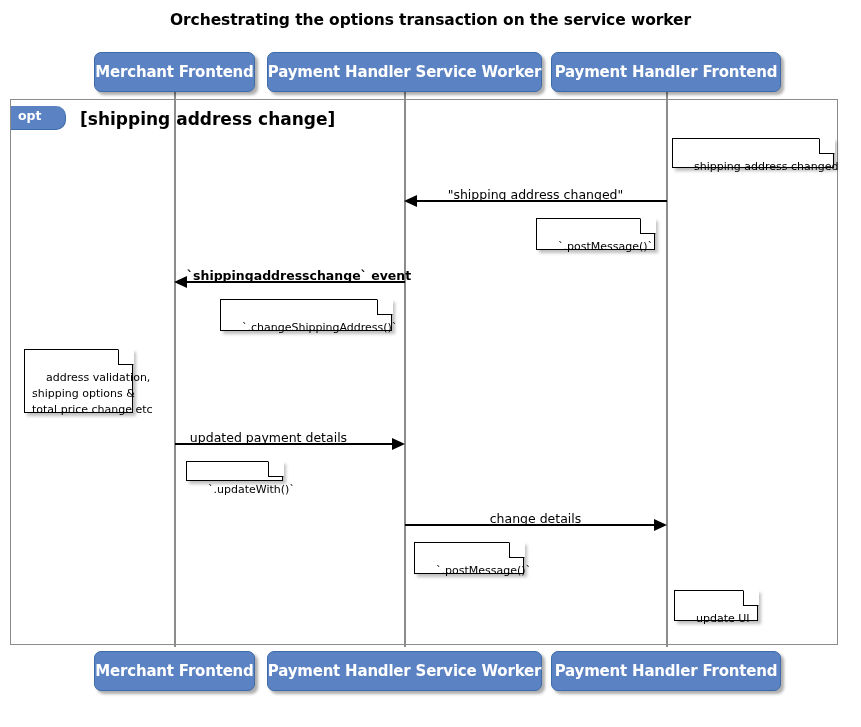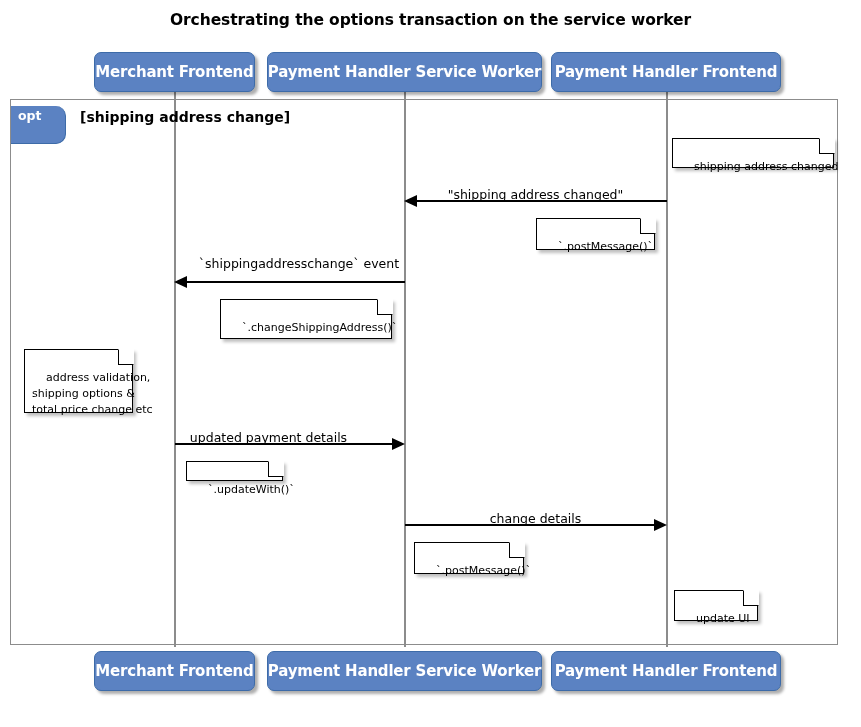--- a/index.html
+++ b/index.html
@@ -66,31 +66,31 @@
     border: 1px solid #8C8C8C;
     background: transparent;
   }
   .frame-label {
     position: absolute;
     box-sizing: border-box;
     background: #5B82C2;
     color: #ffffff;
     font-size: 12.5px;
     font-weight: bold;
-    height: 38px;
+    height: 24px;
     line-height: 20px;
     padding-left: 7px;
     border-top-right-radius: 10px;
     border-bottom-right-radius: 10px;
     border-right: 1px solid #3D6BA8;
     border-bottom: 1px solid #3D6BA8;
   }
   .frame-guard {
     position: absolute;
-    font-size: 14px;
+    font-size: 17px;
     font-weight: bold;
     color: #000000;
     white-space: nowrap;
   }
 
   
   .msg-line {
     position: absolute;
     height: 2px;
     background: #000000;
@@ -202,25 +202,25 @@
   <div class="msg-label" style="left:404px; top:187px; width:263px;">"shipping address changed"</div>
   <div class="msg-line" style="left:416px; top:200px; width:251px;"></div>
   <div class="arrow-head left" style="left:404px; top:195px;"></div>
 
   <div class="note" style="left:536px; top:218px; width:119px; height:32px;">
     <span>`.postMessage()`</span>
     <span class="fold"></span>
     <span class="fold-cut"></span>
   </div>
 
-  <div class="msg-label" style="left:174px; top:256px; width:250px;">`shippingaddresschange` event</div>
+  <div class="msg-label" style="left:174px; top:268px; width:250px;font-weight:bold;">`shippingaddresschange` event</div>
   <div class="msg-line" style="left:186px; top:281px; width:219px;"></div>
   <div class="arrow-head left" style="left:174px; top:276px;"></div>
 
-  <div class="note" style="left:220px; top:299px; width:172px; height:40px;">
+  <div class="note" style="left:220px; top:299px; width:172px; height:32px;">
     <span>`.changeShippingAddress()`</span>
     <span class="fold"></span>
     <span class="fold-cut"></span>
   </div>
 
   <div class="note" style="left:24px; top:349px; width:109px; height:64px;">
     <span>address validation,
 shipping options &amp;
 total price change etc</span>
     <span class="fold"></span>

